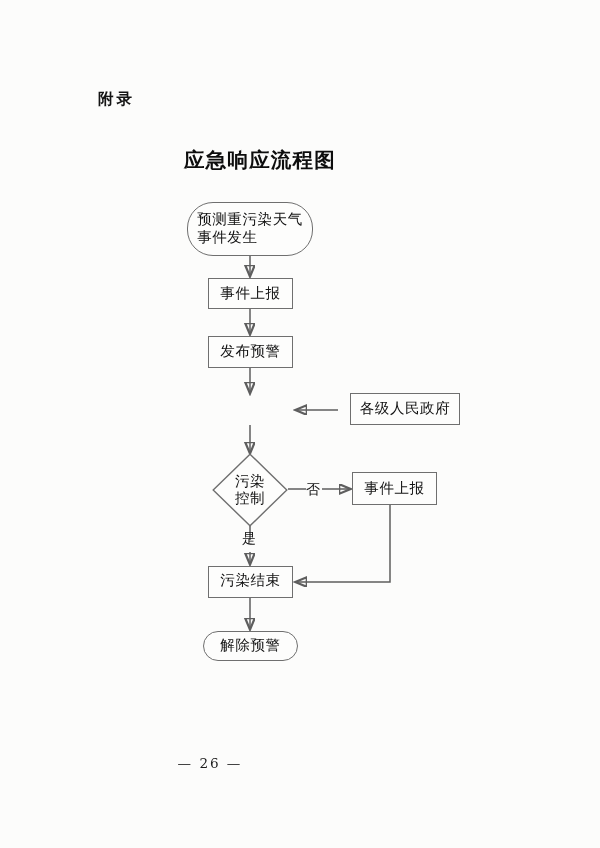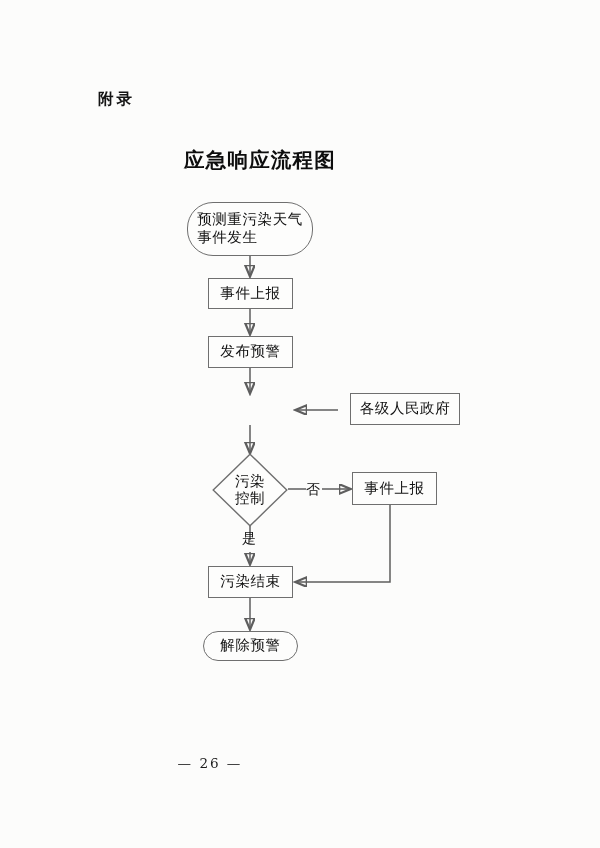--- a/index.html
+++ b/index.html
@@ -189,21 +189,21 @@
     <div class="diamond-wrap" style="left:212px; top:453px; width:76px; height:74px;">
       <svg class="diamond-shape" viewBox="0 0 76 74" preserveAspectRatio="none">
         <polygon points="38,1.2 74.8,37 38,72.8 1.2,37" fill="#fdfdfc" stroke="#6f6f6f" stroke-width="1.4"></polygon>
       </svg>
       <div class="diamond-label">污染
 控制</div>
     </div>
 
     <div class="node rect" style="left:352px; top:472px; width:85px; height:33px;">事件上报</div>
 
-    <div class="node rect" style="left:208px; top:566px; width:85px; height:32px;">污染结束</div>
+    <div class="node rect" style="left:208px; top:566px; width:85px; height:32px;font-family:Liberation Mono, monospace;">污染结束</div>
 
     <div class="node stadium" style="left:203px; top:631px; width:95px; height:30px;">解除预警</div>
 
     <div class="edge-label" style="left:306px; top:481px;">否</div>
 
     <div class="edge-label" style="left:242px; top:530px;">是</div>
 
   </div>
 
   <div class="page-number">— 26 —</div>

